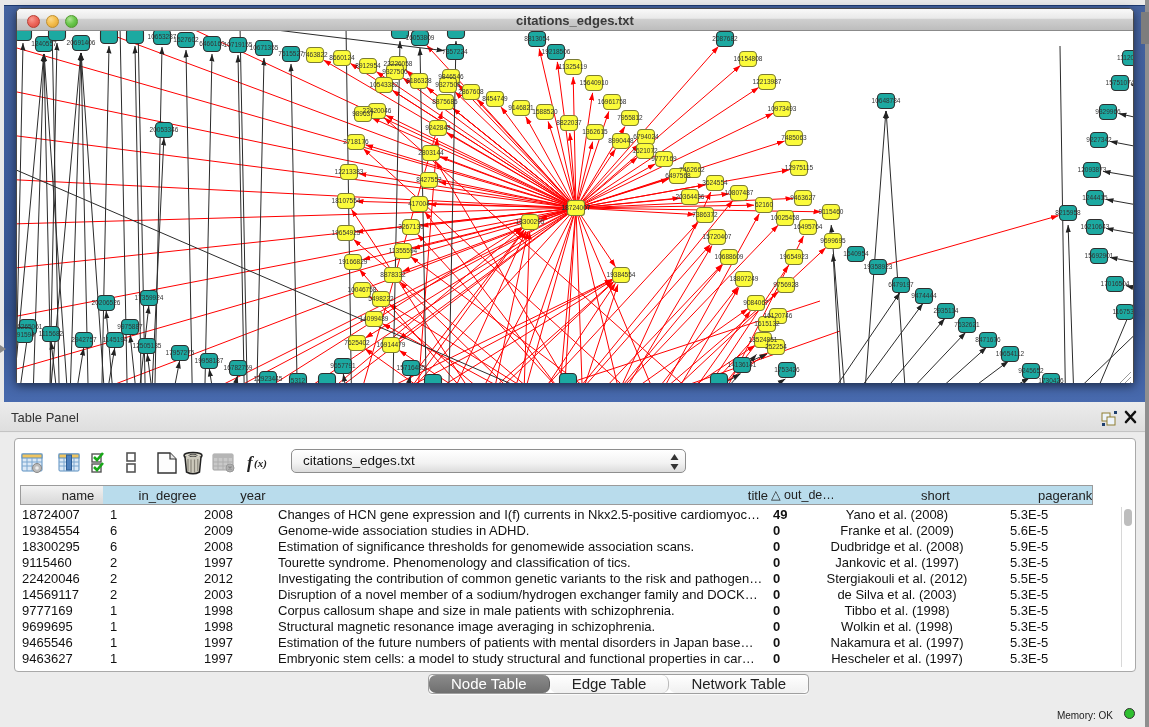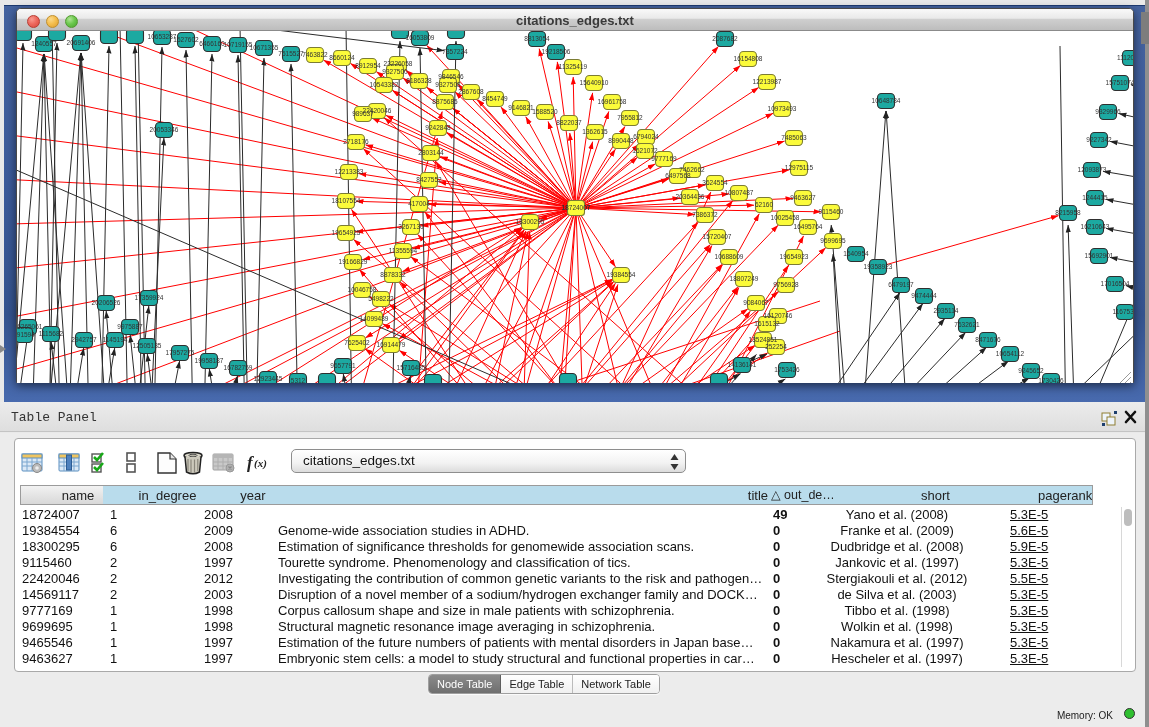--- a/index.html
+++ b/index.html
@@ -19,21 +19,21 @@
 #tl3 { left:48px; background:radial-gradient(circle at 35% 30%, #b0e395 0%, #6cc94e 45%, #4ba32e 100%); border:1px solid #51992f;}
 #ttitle { position:absolute; top:4px; left:0; width:100%; text-align:center;
   font-size:13px; font-weight:bold; color:#3a3a3a; }
 #canvas { position:absolute; left:0; top:22px; width:1116px; height:352px;
   background:#fff; overflow:hidden; }
 #rstrip { position:absolute; right:0; top:0; width:4px; height:727px; background:#8f8f8f; }
 #rstrip2 { position:absolute; right:0; top:12px; width:8px; height:32px; background:#7d7d7d; }
 #lmark { position:absolute; left:0px; top:345px; width:0; height:0;
   border-top:4px solid transparent; border-bottom:4px solid transparent; border-left:6px solid #8a8a8a; }
 #panelbar { position:absolute; left:0; top:402px; width:1145px; height:30px;
-  background:linear-gradient(to bottom,#ececec,#dedede); border-bottom:1px solid #c4c4c4;font-family:Liberation Mono, monospace; }
+  background:linear-gradient(to bottom,#ececec,#dedede); border-bottom:1px solid #c4c4c4; }
 #panelbar .lbl { position:absolute; left:11px; top:8px; font-size:13px; color:#333; }
 #floatico { position:absolute; left:1101px; top:8px; }
 #closeico { position:absolute; left:1124px; top:7px; font-size:15px; font-weight:bold; color:#111; }
 #panelbg { position:absolute; left:0; top:433px; width:1145px; height:294px; background:#ececec; }
 #wpanel { position:absolute; left:14px; top:438px; width:1122px; height:234px;
   background:#fff; border:1px solid #a9a9a9; border-radius:4px; }
 #toolbar { position:absolute; left:0; top:12px; width:100%; height:24px; }
 .ico { position:absolute; top:0; }
 #dd { position:absolute; left:276px; top:10px; width:395px; height:24px;
   border:1px solid #8e8e8e; border-radius:5px;
@@ -50,27 +50,27 @@
 #thead .h5 { left:813px; width:174px; }
 #thead .h6 { left:986px; width:87px; }
 .tr { position:absolute; left:5px; width:1072px; height:16px; font-size:13px; color:#111; }
 .tr span { position:absolute; top:0; white-space:nowrap; overflow:hidden; text-overflow:ellipsis; }
 .tr .c0 { left:2px; width:80px; }
 .tr .c1 { left:90px; width:90px; }
 .tr .c2 { left:184px; width:70px; }
 .tr .c3 { left:258px; width:488px; }
 .tr .c4 { left:753px; width:60px;font-weight:bold; }
 .tr .c5 { left:790px; width:174px; text-align:center; }
-.tr .c6 { left:990px; width:85px;text-decoration:underline; }
+.tr .c6 { left:990px; width:85px; }
 #vsb { position:absolute; left:1106px; top:68px; width:12px; height:160px; border-left:1px solid #d8d8d8;}
 #vsb .th { position:absolute; left:2px; top:2px; width:8px; height:17px; border-radius:4px; background:#bdbdbd; }
 #tabs { position:absolute; left:428px; top:674px; height:20px; display:flex;
   border:1px solid #9f9f9f; border-radius:4px; overflow:hidden; background:#fff;
   box-shadow:0 1px 1px rgba(255,255,255,0.8); }
-#tabs div { font-size:11px; color:#222; line-height:18px; padding:0 8px; border-right:1px solid #bbb; background:linear-gradient(to bottom,#ffffff,#f0f0f0);}
+#tabs div { font-size:15px; color:#222; line-height:18px; padding:0 22px; border-right:1px solid #bbb; background:linear-gradient(to bottom,#ffffff,#f0f0f0);border-radius:7px;}
 #tabs div:last-child { border-right:none; }
 #tabs .sel { background:linear-gradient(to bottom,#8b8b8b,#6f6f6f); color:#fff; border-right:1px solid #5f5f5f;}
 #mem { position:absolute; right:36px; top:710px; font-size:10px; color:#222; }
 #memdot { position:absolute; right:14px; top:708px; width:11px; height:11px; border-radius:50%;
   background:#2fbf30; border:1.5px solid #333; }
 </style></head>
 <body>
 <div id="blue"></div>
 <div id="win">
   <div id="tbar">
@@ -656,20 +656,21 @@
       <span class="h2">year</span>
     <span class="h3">title</span>
       <span class="h4">△ out_de…</span>
       <span class="h5">short</span>
     <span class="h6">pagerank</span>
   </div>
 <div class="tr" style="top:68px">
       <span class="c0">18724007</span>
       <span class="c1">1</span>
       <span class="c2">2008</span>
+      <span class="c3">Changes of HCN gene expression and I(f) currents in Nkx2.5-positive cardiomyoc…</span>
       <span class="c4">49</span>
       <span class="c5">Yano et al. (2008)</span>
       <span class="c6">5.3E-5</span>
     </div>
 <div class="tr" style="top:84px">
       <span class="c0">19384554</span>
       <span class="c1">6</span>
       <span class="c2">2009</span>
       <span class="c3">Genome-wide association studies in ADHD.</span>
       <span class="c4">0</span>

